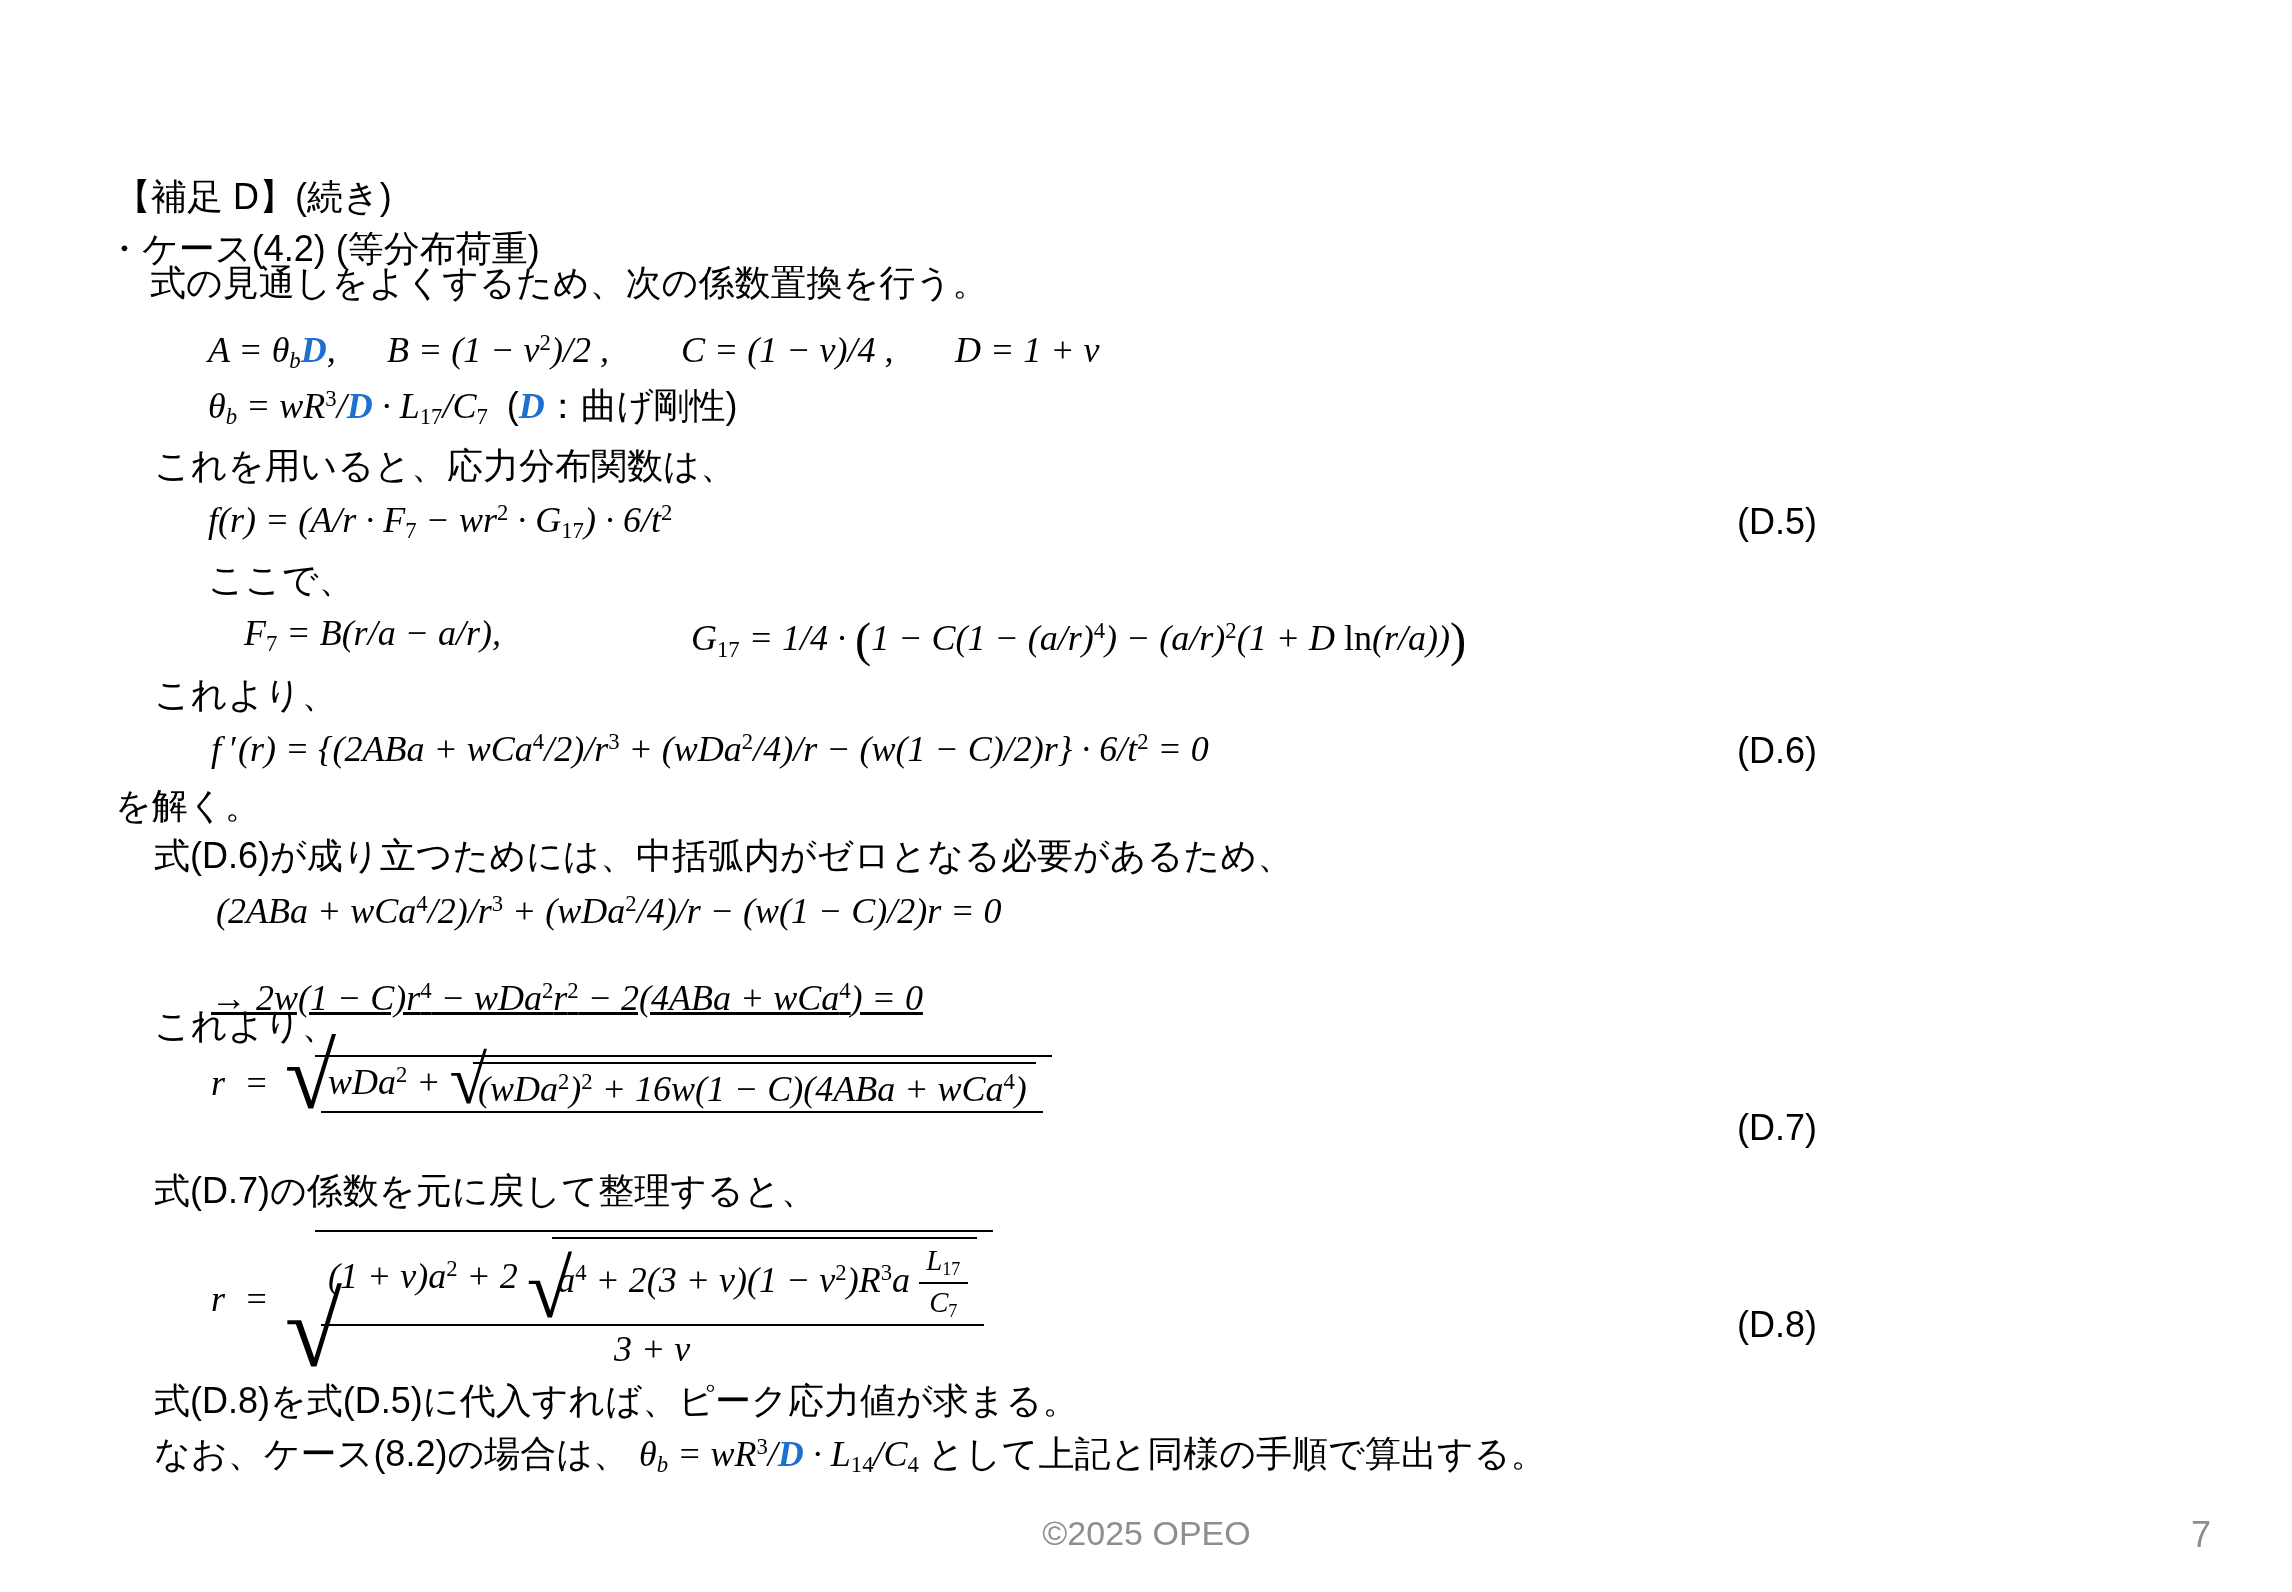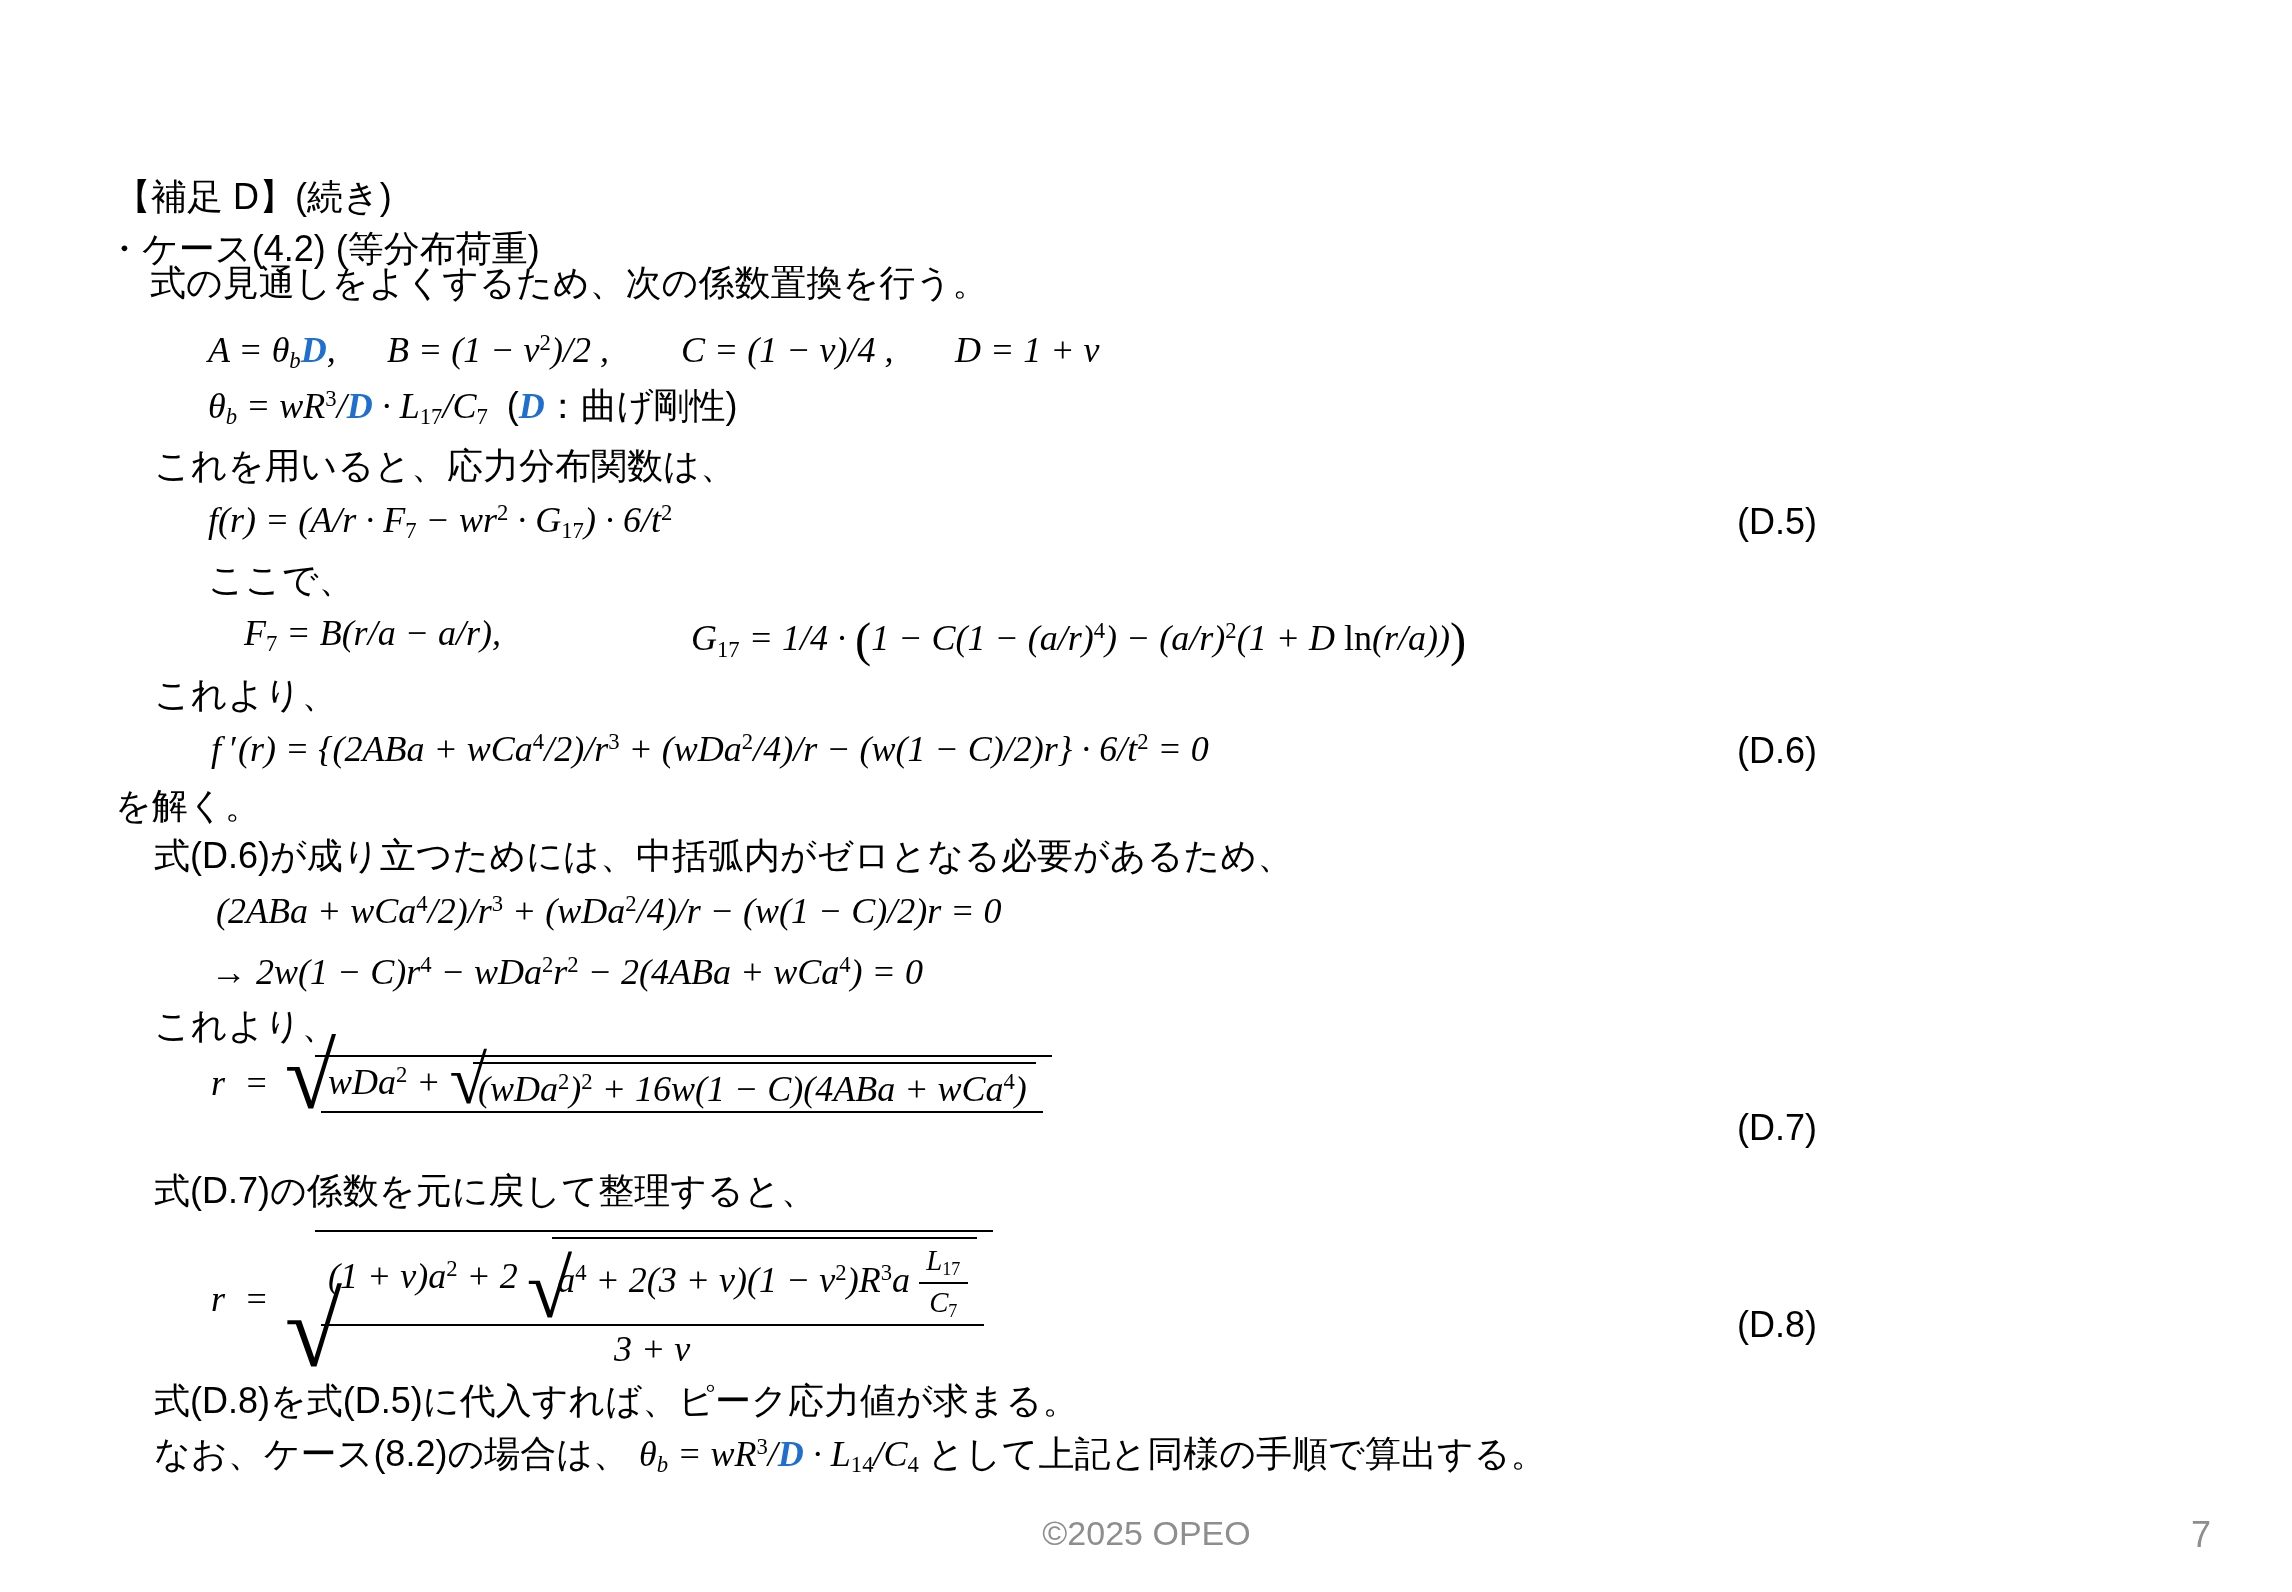--- a/index.html
+++ b/index.html
@@ -212,21 +212,21 @@
       f <span class="up">′</span>(r) = {(2ABa + wCa<sup class="sub-up">4</sup>/2)/r<sup class="sub-up">3</sup> + (wDa<sup class="sub-up">2</sup>/4)/r − (w(1 − C)/2)r} · 6/t<sup class="sub-up">2</sup> = 0
     </div>
     <div class="eqnum" style="top:571px;">(D.6)</div>
 
     <div class="line jp" style="left:115px; top:627px;">を解く。</div>
     <div class="line jp" style="left:154px; top:677px;">式(D.6)が成り立つためには、中括弧内がゼロとなる必要があるため、</div>
 
     <div class="line math" style="left:216px; top:733px;">
       (2ABa + wCa<sup class="sub-up">4</sup>/2)/r<sup class="sub-up">3</sup> + (wDa<sup class="sub-up">2</sup>/4)/r − (w(1 − C)/2)r = 0
     </div>
-    <div class="line math" style="left:211px; top:794px;">
+    <div class="line math" style="left:211px; top:820px;text-decoration:underline;">
       <span class="up">→</span> 2w(1 − C)r<sup class="sub-up">4</sup> − wDa<sup class="sub-up">2</sup>r<sup class="sub-up">2</sup> − 2(4ABa + wCa<sup class="sub-up">4</sup>) = 0
     </div>
 
     <div class="line jp" style="left:154px; top:847px;">これより、</div>
 
     <div class="line math" style="left:211px; top:896px;">
       <span style="display:inline-block; vertical-align:middle;">r</span>
       <span class="up" style="display:inline-block; vertical-align:middle; padding:0 12.5px;">=</span>
       <span class="radical">
         <span class="rad-sign" style="font-size:2.6em; bottom:-16px; left:-3.6px;">√</span>

